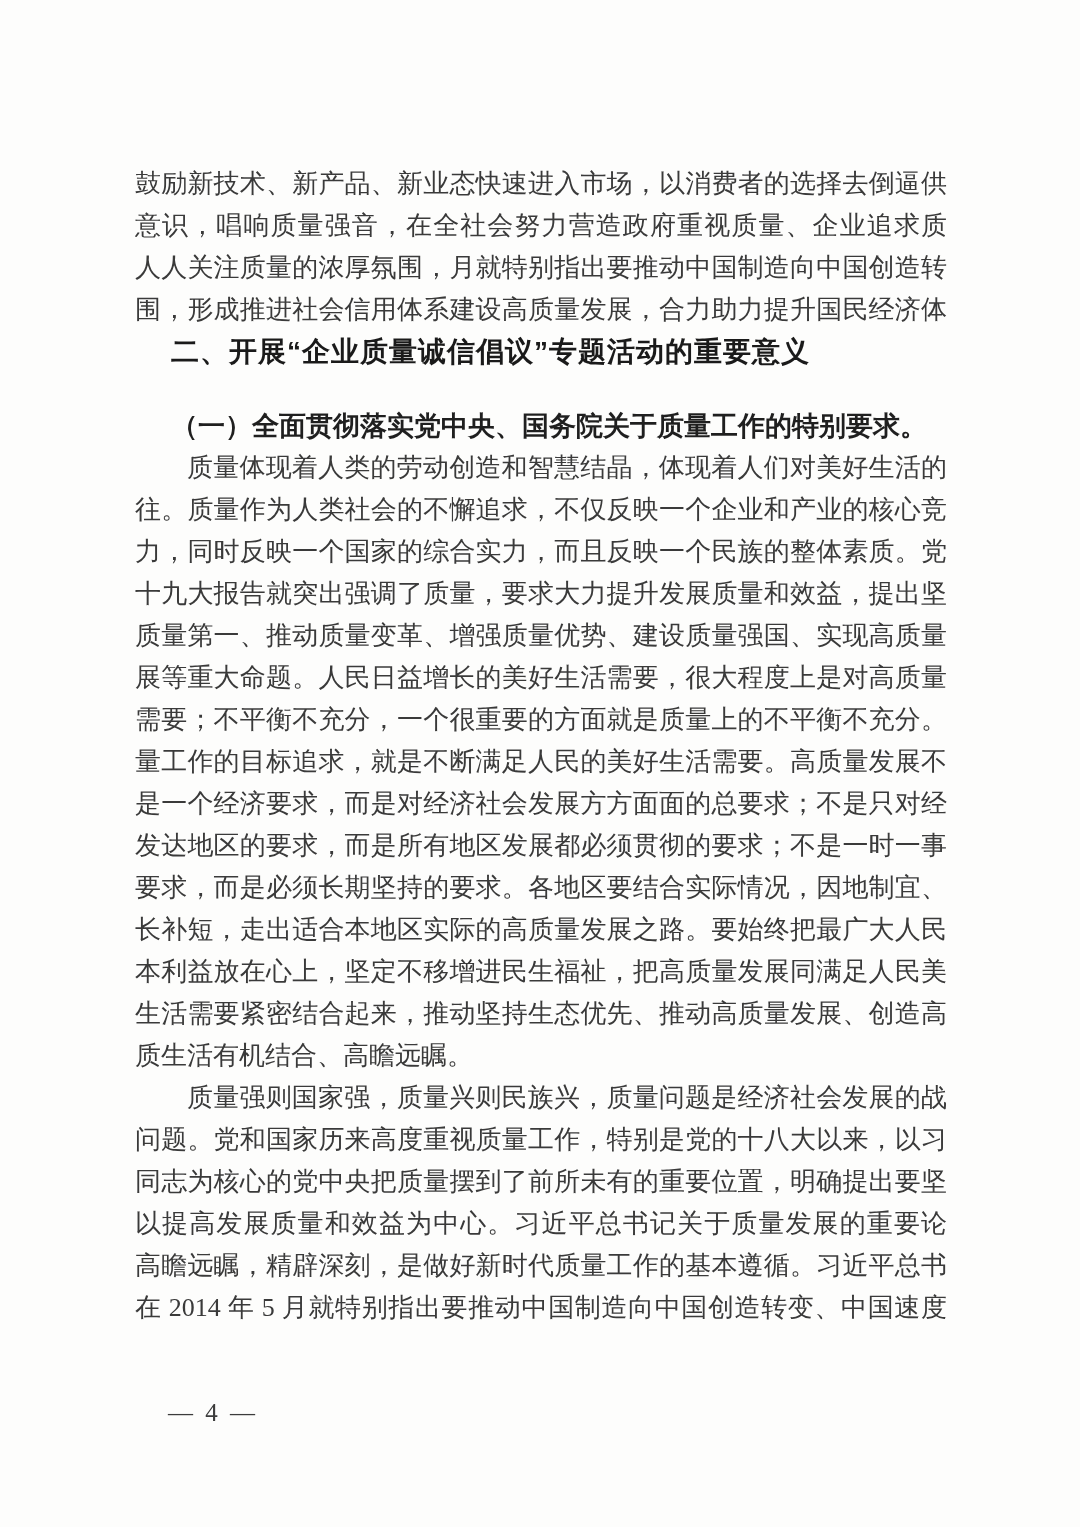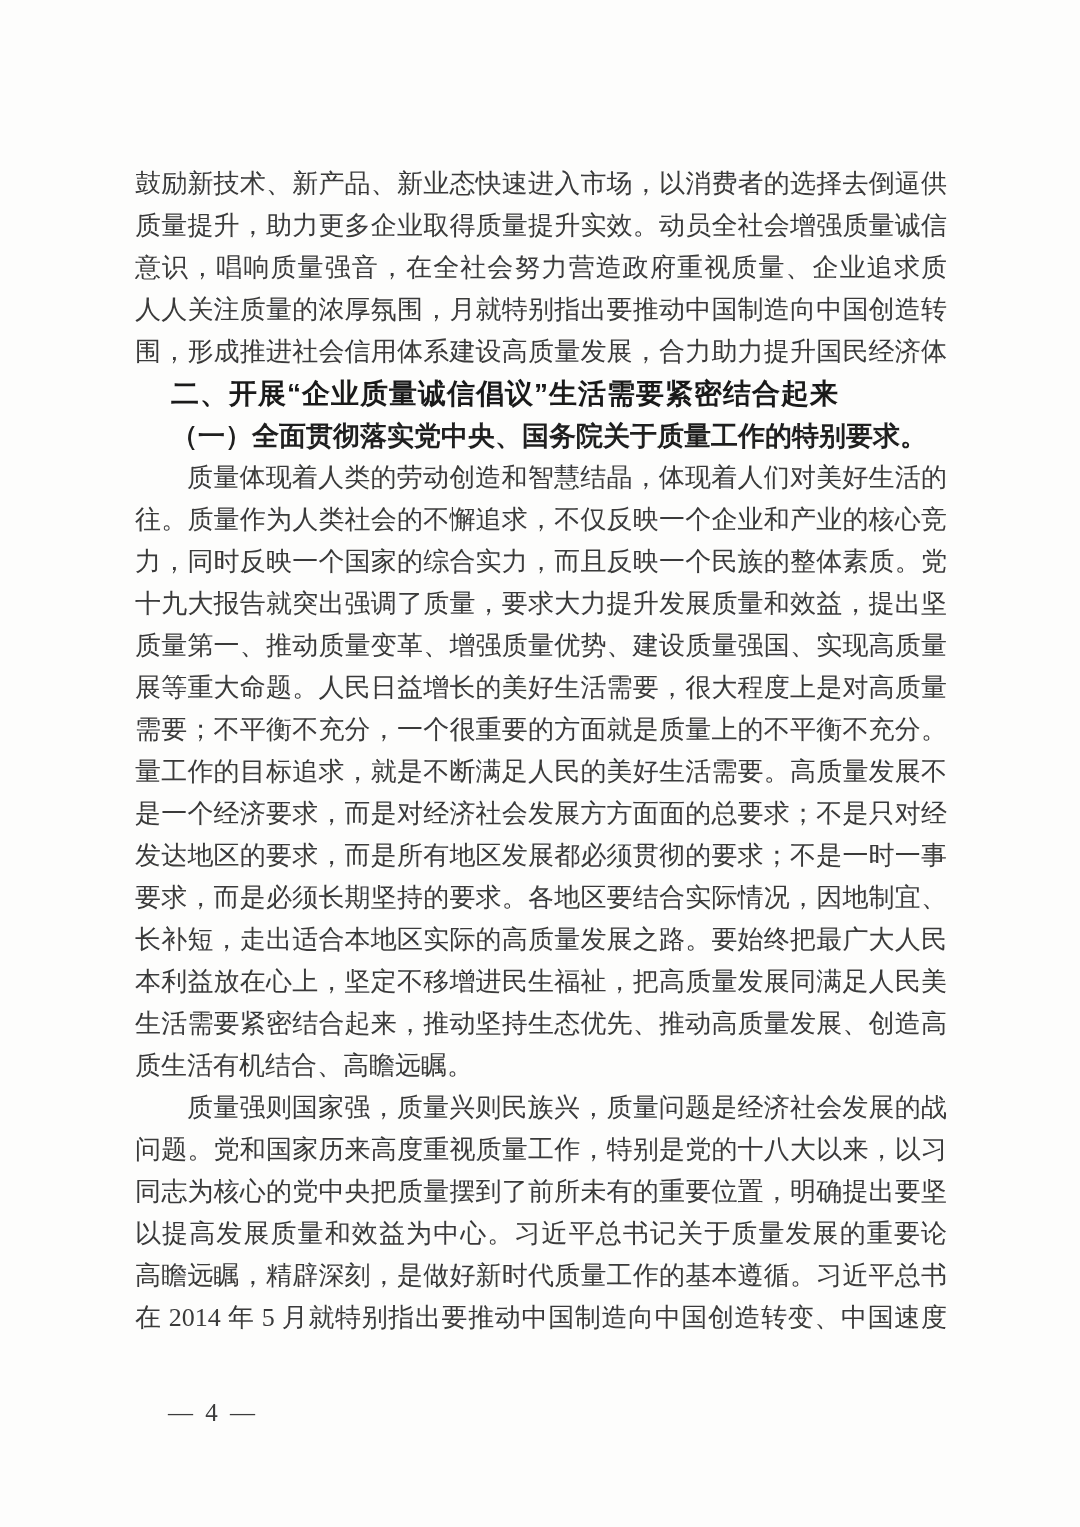--- a/index.html
+++ b/index.html
@@ -50,42 +50,42 @@
   }
   .h-sub {
     font-family: "Liberation Serif", "DejaVu Serif", serif;
     font-size: 27px;
     line-height: 42px;
     height: 42px;
     font-weight: 700;
     color: #1f1f1f;
     padding-left: 36px;
     overflow: hidden;
+    margin-top: 32px;
   }
   .footer {
     position: absolute;
     left: 168px;
     top: 1398px;
     font-size: 25px;
     line-height: 30px;
     color: #3c3c3c;
     letter-spacing: 3px;
   }
 </style>
 </head>
 <body>
 
 <div class="page">
   <div class="content">
       <div class="line">鼓励新技术、新产品、新业态快速进入市场，以消费者的选择去倒逼供给</div>
-      <div class="line">质量提升，助力更多企业取得质量提升实效。动员全社会增强质量诚信</div>
       <div class="line">意识，唱响质量强音，在全社会努力营造政府重视质量、企业追求质量、</div>
       <div class="line">人人关注质量的浓厚氛围，月就特别指出要推动中国制造向中国创造转变</div>
       <div class="line">围，形成推进社会信用体系建设高质量发展，合力助力提升国民经济体系</div>
-      <div class="h-major">二、开展“企业质量诚信倡议”生活需要紧密结合起来</div>
+      <div class="h-major">二、开展“企业质量诚信倡议”专题活动的重要意义</div>
       <div class="h-sub">（一）全面贯彻落实党中央、国务院关于质量工作的特别要求。</div>
       <div class="line line-indent">质量体现着人类的劳动创造和智慧结晶，体现着人们对美好生活的向</div>
       <div class="line">往。质量作为人类社会的不懈追求，不仅反映一个企业和产业的核心竞争</div>
       <div class="line">力，同时反映一个国家的综合实力，而且反映一个民族的整体素质。党的</div>
       <div class="line">十九大报告就突出强调了质量，要求大力提升发展质量和效益，提出坚持</div>
       <div class="line">质量第一、推动质量变革、增强质量优势、建设质量强国、实现高质量发</div>
       <div class="line">展等重大命题。人民日益增长的美好生活需要，很大程度上是对高质量的</div>
       <div class="line">需要；不平衡不充分，一个很重要的方面就是质量上的不平衡不充分。质</div>
       <div class="line">量工作的目标追求，就是不断满足人民的美好生活需要。高质量发展不只</div>
       <div class="line">是一个经济要求，而是对经济社会发展方方面面的总要求；不是只对经济</div>

